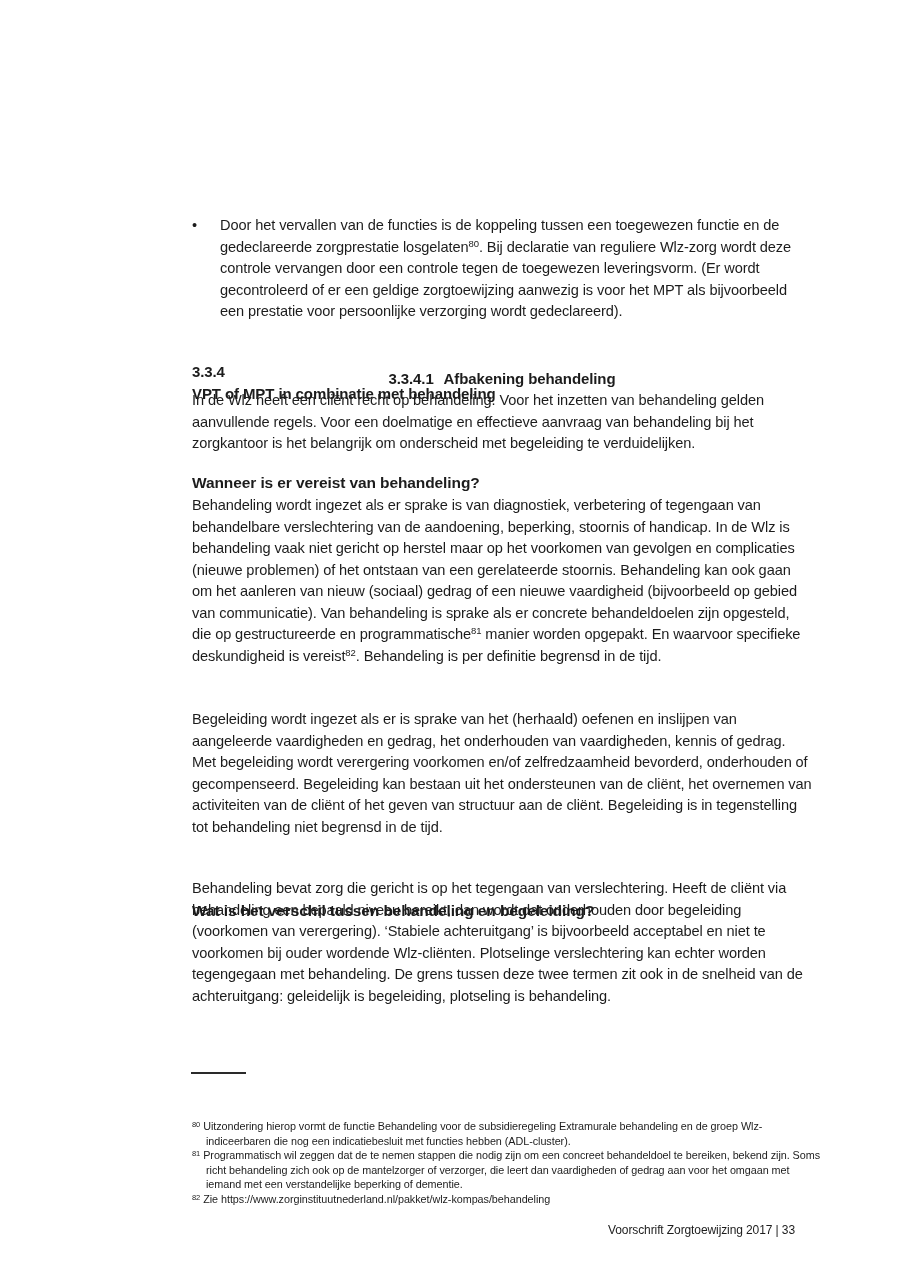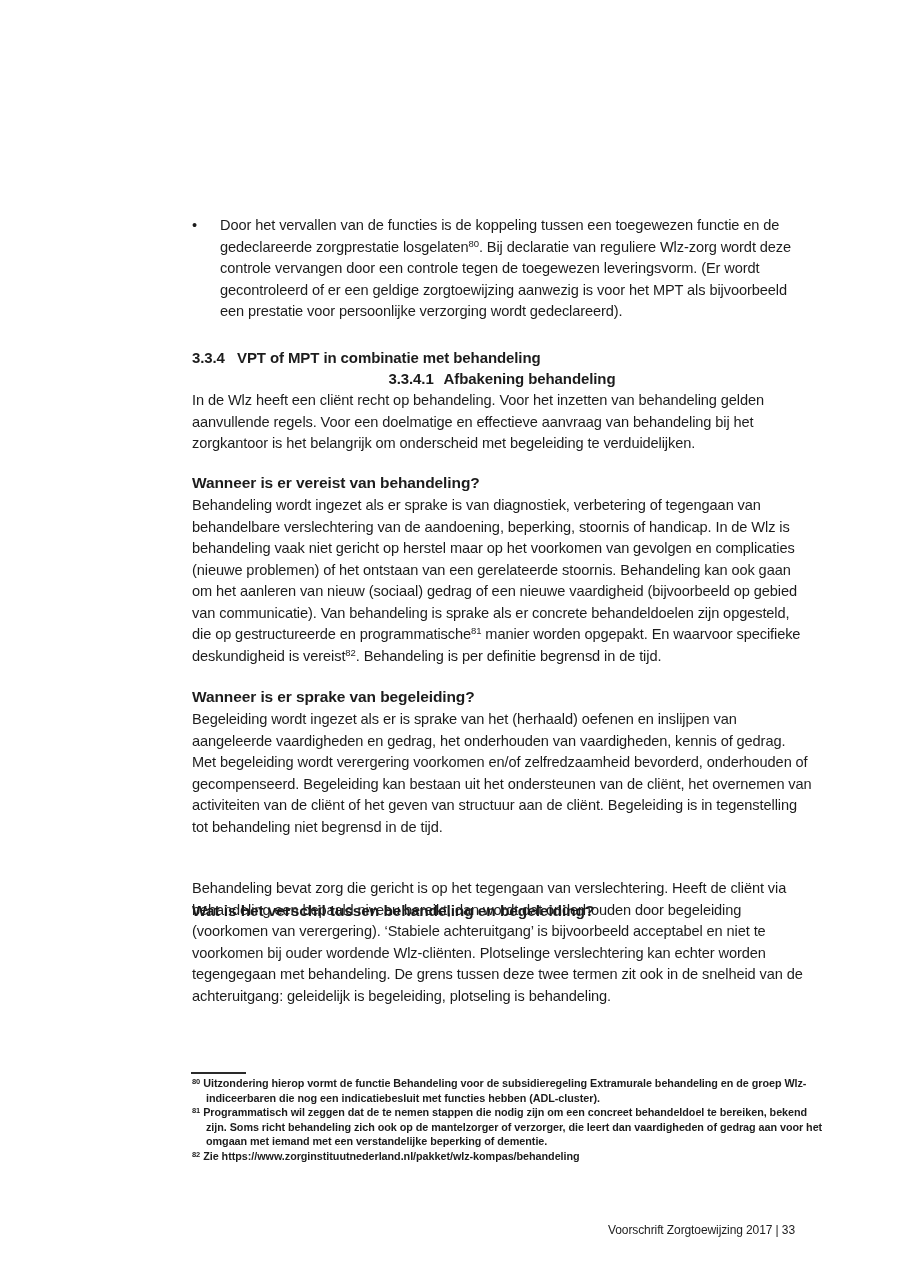--- a/index.html
+++ b/index.html
@@ -23,21 +23,21 @@
   .bullet-marker { width: 28px; flex: 0 0 28px; font-size: 14.6px; line-height: 21.5px; }
   .bullet-text { flex: 1; }
   .num-heading {
     font-weight: bold;
     font-size: 15px;
     line-height: 21.5px;
     display: flex;
     letter-spacing: -0.1px;
   }
   .num-heading .h-number { flex: 0 0 auto; }
-  .h334 { top: 347px; }
+  .h334 { top: 361px; flex-direction: column; }
   .h334 .h-number { min-width: 45px; }
   .h3341 { top: 368px; justify-content: center; }
   .h3341 .h-number { min-width: 55px; }
   .para-intro { top: 390px; }
   .q-heading {
     font-weight: bold;
     font-size: 15.5px;
     line-height: 21px;
     letter-spacing: -0.1px;
   }
@@ -53,21 +53,21 @@
     vertical-align: 5px;
   }
   .footnote-sep {
     position: absolute;
     top: 1072px;
     left: 191px;
     width: 55px;
     height: 2px;
     background: #2a2a2a;
   }
-  .footnotes { top: 1076px; width: 632px; font-size: 10.8px; line-height: 14.6px; font-weight: bold; }
+  .footnotes { top: 1119px; width: 632px; font-size: 10.8px; line-height: 14.6px; }
   .footnote {
     padding-left: 14px;
     text-indent: -14px;
     letter-spacing: -0.05px;
   }
   .footnote sup.ref { font-size: 7.5px; vertical-align: 3px; }
   .footnote a, .fn-link {
     color: #1c1c1c;
     text-decoration: none;
     cursor: pointer;
@@ -99,21 +99,20 @@
   <div class="block num-heading h3341">
     <span class="h-number">3.3.4.1</span>
     <span class="h-title">Afbakening behandeling</span>
   </div>
 
   <div class="block body-text para-intro">In de Wlz heeft een cliënt recht op behandeling. Voor het inzetten van behandeling gelden aanvullende regels. Voor een doelmatige en effectieve aanvraag van behandeling bij het zorgkantoor is het belangrijk om onderscheid met begeleiding te verduidelijken.</div>
 
   <div class="block q-heading q1h">Wanneer is er vereist van behandeling?</div>
   <div class="block body-text q1b"><span>Behandeling wordt ingezet als er sprake is van diagnostiek, verbetering of tegengaan van behandelbare verslechtering van de aandoening, beperking, stoornis of handicap. In de Wlz is behandeling vaak niet gericht op herstel maar op het voorkomen van gevolgen en complicaties (nieuwe problemen) of het ontstaan van een gerelateerde stoornis. Behandeling kan ook gaan om het aanleren van nieuw (sociaal) gedrag of een nieuwe vaardigheid (bijvoorbeeld op gebied van communicatie). Van behandeling is sprake als er concrete behandeldoelen zijn opgesteld, die op gestructureerde en programmatische</span><sup class="ref">81</sup><span> manier worden opgepakt. En waarvoor specifieke deskundigheid is vereist</span><sup class="ref">82</sup><span>. Behandeling is per definitie begrensd in de tijd.</span></div>
 
-  <div class="block q-heading q2h">Wanneer is er sprake van begeleiding?</div>
   <div class="block body-text q2b">Begeleiding wordt ingezet als er is sprake van het (herhaald) oefenen en inslijpen van aangeleerde vaardigheden en gedrag, het onderhouden van vaardigheden, kennis of gedrag. Met begeleiding wordt verergering voorkomen en/of zelfredzaamheid bevorderd, onderhouden of gecompenseerd. Begeleiding kan bestaan uit het ondersteunen van de cliënt, het overnemen van activiteiten van de cliënt of het geven van structuur aan de cliënt. Begeleiding is in tegenstelling tot behandeling niet begrensd in de tijd.</div>
 
   <div class="block q-heading q3h">Wat is het verschil tussen behandeling en begeleiding?</div>
   <div class="block body-text q3b">Behandeling bevat zorg die gericht is op het tegengaan van verslechtering. Heeft de cliënt via behandeling een bepaald niveau bereikt, dan wordt dat onderhouden door begeleiding (voorkomen van verergering). ‘Stabiele achteruitgang’ is bijvoorbeeld acceptabel en niet te voorkomen bij ouder wordende Wlz-cliënten. Plotselinge verslechtering kan echter worden tegengegaan met behandeling. De grens tussen deze twee termen zit ook in de snelheid van de achteruitgang: geleidelijk is begeleiding, plotseling is behandeling.</div>
 
   <div class="footnote-sep"></div>
   <div class="block footnotes">
     <div class="footnote"><sup class="ref">80</sup> <span>Uitzondering hierop vormt de functie Behandeling voor de subsidieregeling Extramurale behandeling en de groep Wlz-indiceerbaren die nog een indicatiebesluit met functies hebben (ADL-cluster).</span></div>
     <div class="footnote"><sup class="ref">81</sup> <span>Programmatisch wil zeggen dat de te nemen stappen die nodig zijn om een concreet behandeldoel te bereiken, bekend zijn. Soms richt behandeling zich ook op de mantelzorger of verzorger, die leert dan vaardigheden of gedrag aan voor het omgaan met iemand met een verstandelijke beperking of dementie.</span></div>
     <div class="footnote"><sup class="ref">82</sup> <span>Zie </span><span class="fn-link">https://www.zorginstituutnederland.nl/pakket/wlz-kompas/behandeling</span></div>

